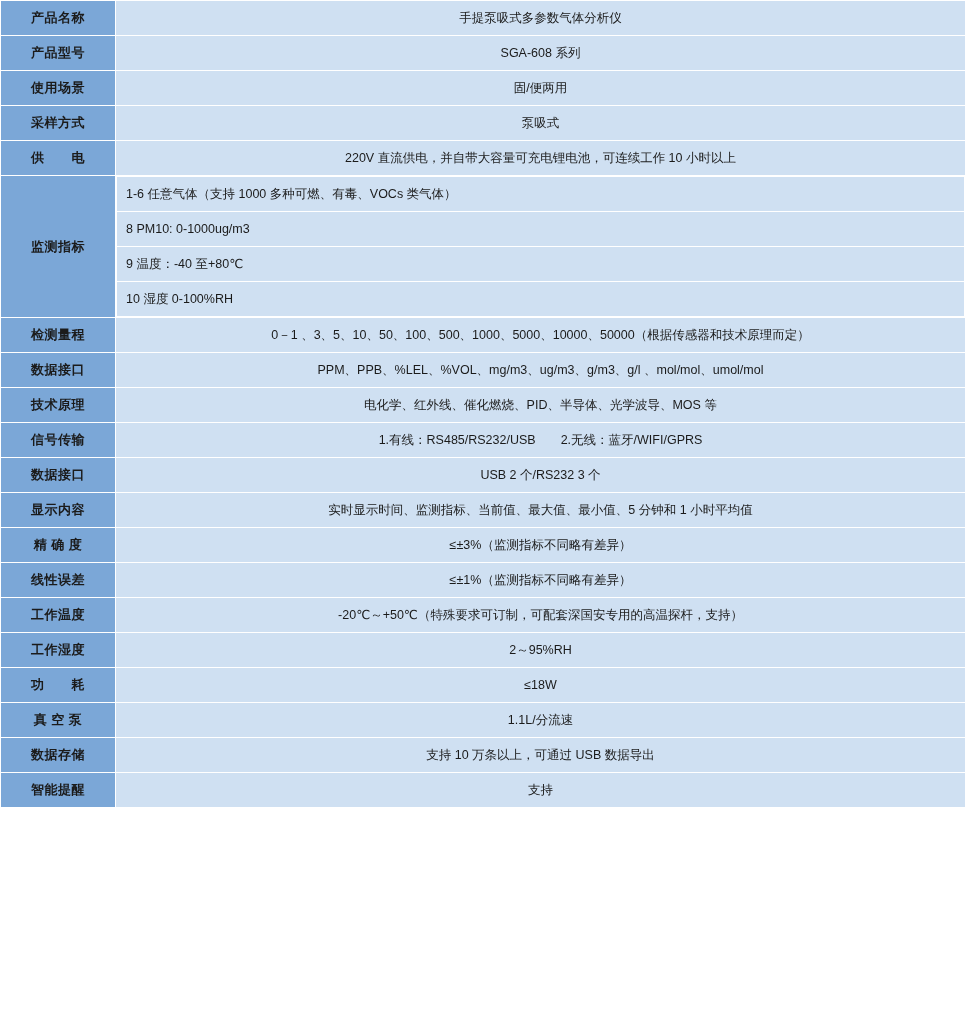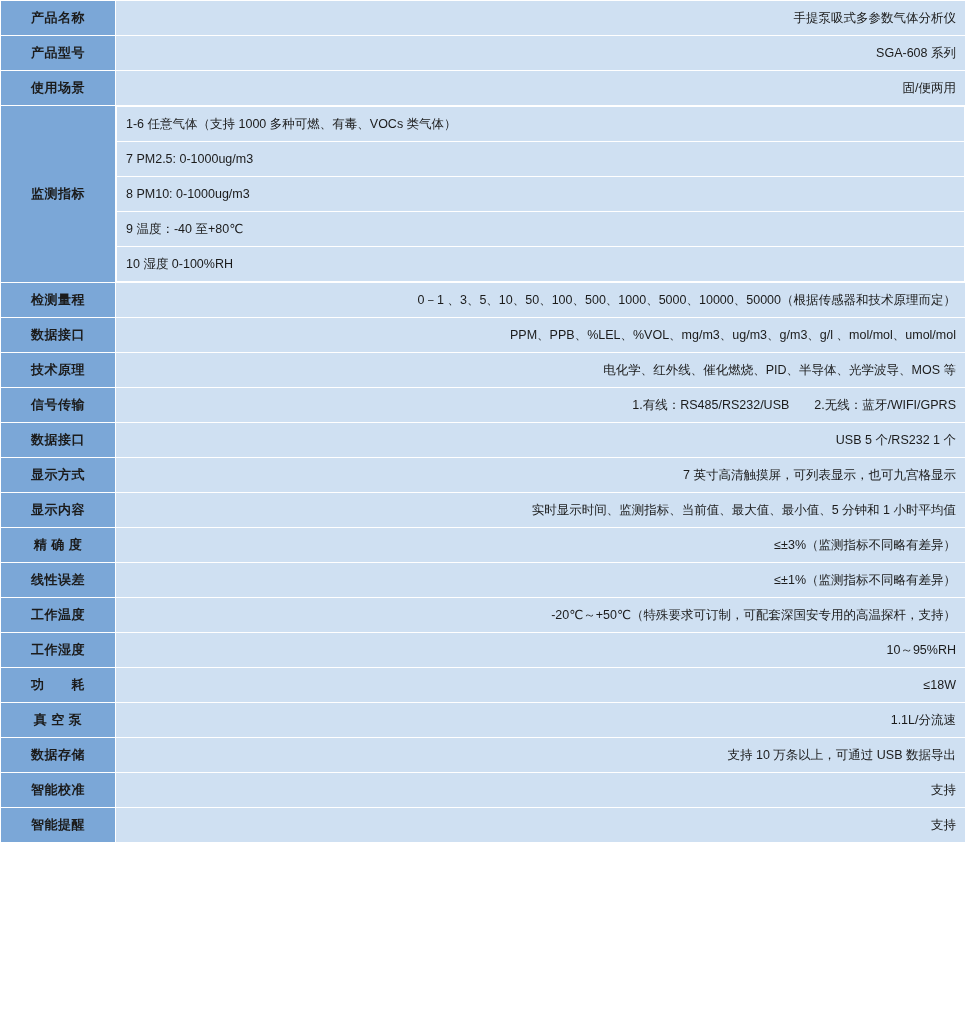--- a/index.html
+++ b/index.html
@@ -31,21 +31,21 @@
     padding: 7px 4px;
     line-height: 1.5;
     letter-spacing: 0.5px;
   }
   td.value {
     background: #cfe0f2;
     color: #1b1b1b;
     font-size: 12.5px;
     padding: 7px 9px;
     line-height: 1.6;
-    text-align: right;
+    text-align: center;
   }
   .sub-table {
     border-collapse: collapse;
     width: 100%;
   }
   .sub-table td {
     border: 1px solid #ffffff;
     background: #cfe0f2;
     font-size: 12.5px;
     color: #1b1b1b;
@@ -71,32 +71,37 @@
     <tr>
       <td class="label">产品型号</td>
       <td class="value">SGA-608 系列</td>
     </tr>
 
     <tr>
       <td class="label">使用场景</td>
       <td class="value">固/便两用</td>
     </tr>
 
+    <tr>
+      <td class="label">采样方式</td>
+      <td class="value">泵吸式</td>
+    </tr>
 
+    <tr>
+      <td class="label">供　　电</td>
+      <td class="value">220V 直流供电，并自带大容量可充电锂电池，可连续工作 10 小时以上</td>
+    </tr>
 
     <tr>
       <td class="label">监测指标</td>
       <td class="nested-wrap">
         <table class="sub-table">
           <tbody>
             <tr>
                 <td>1-6 任意气体（支持 1000 多种可燃、有毒、VOCs 类气体）</td>
-              </tr>
-            <tr>
-                <td>7 PM2.5: 0-1000ug/m3</td>
               </tr>
             <tr>
                 <td>8 PM10: 0-1000ug/m3</td>
               </tr>
             <tr>
                 <td>9 温度：-40 至+80℃</td>
               </tr>
             <tr>
                 <td>10 湿度 0-100%RH</td>
               </tr>
@@ -121,27 +126,23 @@
       <td class="value">电化学、红外线、催化燃烧、PID、半导体、光学波导、MOS 等</td>
     </tr>
 
     <tr>
       <td class="label">信号传输</td>
       <td class="value">1.有线：RS485/RS232/USB　　2.无线：蓝牙/WIFI/GPRS</td>
     </tr>
 
     <tr>
       <td class="label">数据接口</td>
-      <td class="value">USB 5 个/RS232 1 个</td>
+      <td class="value">USB 2 个/RS232 3 个</td>
     </tr>
 
-    <tr>
-      <td class="label">显示方式</td>
-      <td class="value">7 英寸高清触摸屏，可列表显示，也可九宫格显示</td>
-    </tr>
 
     <tr>
       <td class="label">显示内容</td>
       <td class="value">实时显示时间、监测指标、当前值、最大值、最小值、5 分钟和 1 小时平均值</td>
     </tr>
 
     <tr>
       <td class="label">精  确  度</td>
       <td class="value">≤±3%（监测指标不同略有差异）</td>
     </tr>
@@ -152,43 +153,39 @@
       <td class="value">≤±1%（监测指标不同略有差异）</td>
     </tr>
 
     <tr>
       <td class="label">工作温度</td>
       <td class="value">-20℃～+50℃（特殊要求可订制，可配套深国安专用的高温探杆，支持）</td>
     </tr>
 
     <tr>
       <td class="label">工作湿度</td>
-      <td class="value">10～95%RH</td>
+      <td class="value">2～95%RH</td>
     </tr>
 
 
     <tr>
       <td class="label">功　　耗</td>
       <td class="value">≤18W</td>
     </tr>
 
     <tr>
       <td class="label">真  空  泵</td>
       <td class="value">1.1L/分流速</td>
     </tr>
 
     <tr>
       <td class="label">数据存储</td>
       <td class="value">支持 10 万条以上，可通过 USB 数据导出</td>
     </tr>
 
-    <tr>
-      <td class="label">智能校准</td>
-      <td class="value">支持</td>
-    </tr>
 
     <tr>
       <td class="label">智能提醒</td>
       <td class="value">支持</td>
     </tr>
 
   </tbody>
 </table>
 
 </body></html>

